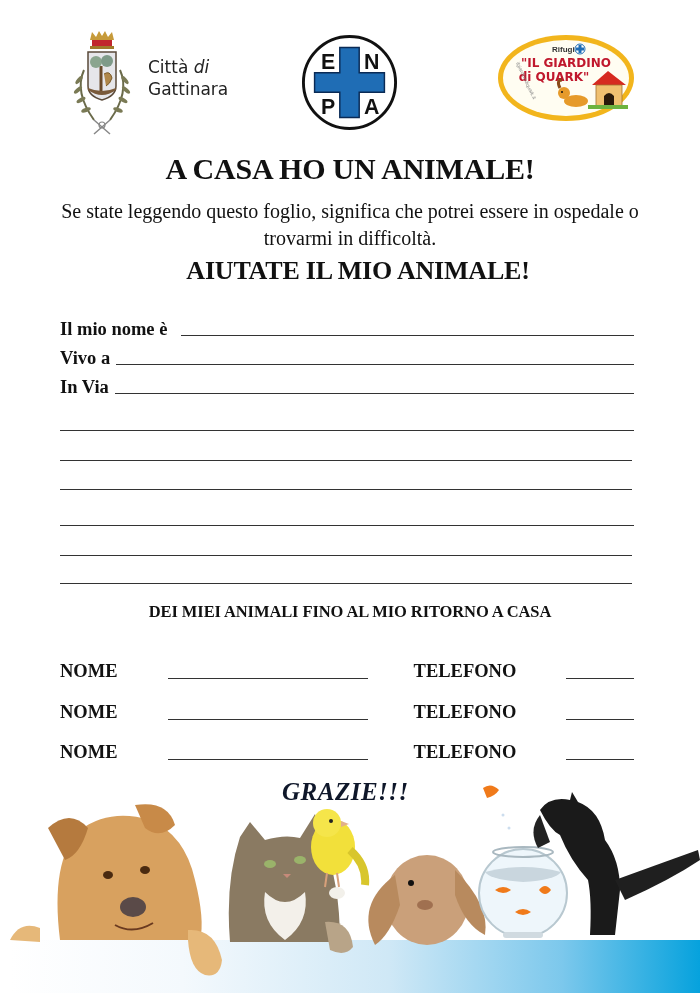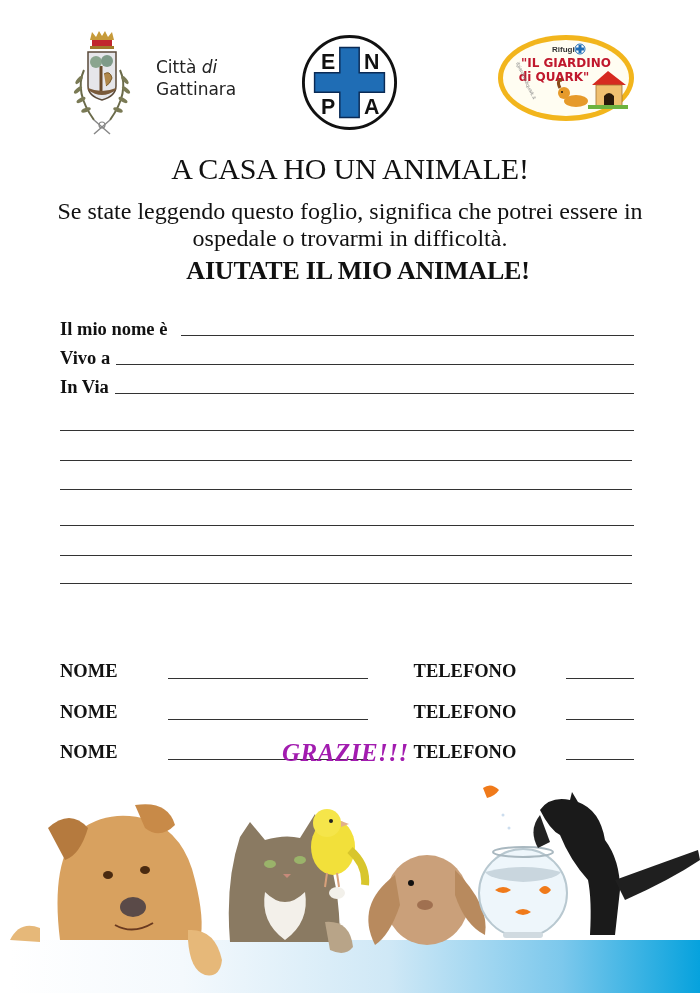--- a/index.html
+++ b/index.html
@@ -2,45 +2,45 @@
 <html><head>
 <meta charset="utf-8">
 <style>
   * { box-sizing: border-box; margin: 0; padding: 0; }
   html, body { width: 700px; height: 993px; background: #ffffff; overflow: hidden; }
   body { position: relative; font-family: "Liberation Serif", "DejaVu Serif", serif; color: #111; }
 
   
   .logo-gattinara { position: absolute; left: 70px; top: 30px; width: 200px; height: 110px; }
   .crest { position: absolute; left: 0; top: 0; width: 64px; height: 108px; }
-  .gattinara-text { position: absolute; left: 86px; top: 26px; font-family: "DejaVu Sans", "Liberation Sans", sans-serif; font-size: 17px; line-height: 22px; color: #222; }
+  .gattinara-text { position: absolute; left: 78px; top: 26px; font-family: "DejaVu Sans", "Liberation Sans", sans-serif; font-size: 17px; line-height: 22px; color: #222; }
   .gattinara-text .ital { font-style: italic; }
 
   .logo-enpa { position: absolute; left: 301px; top: 34px; width: 97px; height: 97px; }
   .logo-quark { position: absolute; left: 496px; top: 33px; width: 140px; height: 90px; }
 
   
-  .title1 { position: absolute; left: 0; top: 152px; width: 700px; text-align: center; font-weight: normal; font-size: 30px; letter-spacing: -0.2px; }
-  .intro { position: absolute; left: 50px; top: 198px; width: 600px; text-align: center; font-size: 24px; line-height: 27px; }
+  .title1 { position: absolute; left: 0; top: 152px; width: 700px; text-align: center; font-weight: bold; font-size: 30px; letter-spacing: -0.2px; }
+  .intro { position: absolute; left: 50px; top: 198px; width: 600px; text-align: center; font-size: 20px; line-height: 27px; }
   .title2 { position: absolute; left: 8px; top: 256px; width: 700px; text-align: center; font-weight: bold; font-size: 26px; letter-spacing: -0.2px; }
 
   
   .row { position: absolute; left: 60px; width: 574px; height: 24px; display: flex; align-items: flex-start; font-weight: bold; font-size: 18.5px; }
   .row .lbl { white-space: nowrap; padding-right: 6px; line-height: 22px; }
   .row .line { flex: 1; border-bottom: 1.2px solid #333; height: 18px; margin-bottom: 3px; }
   .blank { position: absolute; left: 60px; width: 572px; border-bottom: 1.2px solid #333; height: 1px; }
 
   .contacts-head { position: absolute; left: 50px; top: 601px; width: 600px; text-align: center; font-weight: bold; font-size: 16.5px; line-height: 22px; letter-spacing: -0.1px; }
 
   .crow { position: absolute; left: 60px; width: 574px; height: 24px; display: flex; align-items: flex-end; font-weight: bold; font-size: 18.5px; gap: 44px; }
   .crow .lbl { white-space: nowrap; line-height: 22px; }
   .crow .l1 { width: 200px; border-bottom: 1.2px solid #333; height: 18px; margin: 0 2px 3px 6px; }
   .crow .l2 { flex: 1; border-bottom: 1.2px solid #333; height: 18px; margin: 0 0 3px 6px; }
 
-  .grazie { position: absolute; left: 282px; top: 739px; font-size: 25px; font-weight: bold; font-style: italic; color: #a21caf; letter-spacing: 0.5px; }
+  .grazie { position: absolute; left: 282px; top: 778px; font-size: 25px; font-weight: bold; font-style: italic; color: #0f172a; letter-spacing: 0.5px; }
 
   
   .footer-band { position: absolute; left: 10px; top: 940px; width: 690px; height: 53px;
     background: linear-gradient(to right, #ffffff 0%, #f4f9fd 25%, #cfe8f6 55%, #7cc8ec 80%, #06a2dd 100%); }
   .animal { position: absolute; }
 </style>
 </head>
 <body>
 
 <div class="logo-gattinara">
@@ -132,20 +132,21 @@
 <div class="blank" style="top:460px"></div>
 <div class="blank" style="top:489px"></div>
 
 <div class="row" style="top:508px">
   <span class="line"></span>
 </div>
 <div class="blank" style="top:555px"></div>
 <div class="blank" style="top:583px"></div>
 
 <div class="contacts-head">
+  <div>DEI MIEI ANIMALI FINO AL MIO RITORNO A CASA</div>
 </div>
 
 <div class="crow" style="top:658px">
   <span class="lbl">NOME</span>
   <span class="l1"></span>
   <span class="lbl">TELEFONO</span>
   <span class="l2"></span>
 </div>
 <div class="crow" style="top:699px">
   <span class="lbl">NOME</span>

